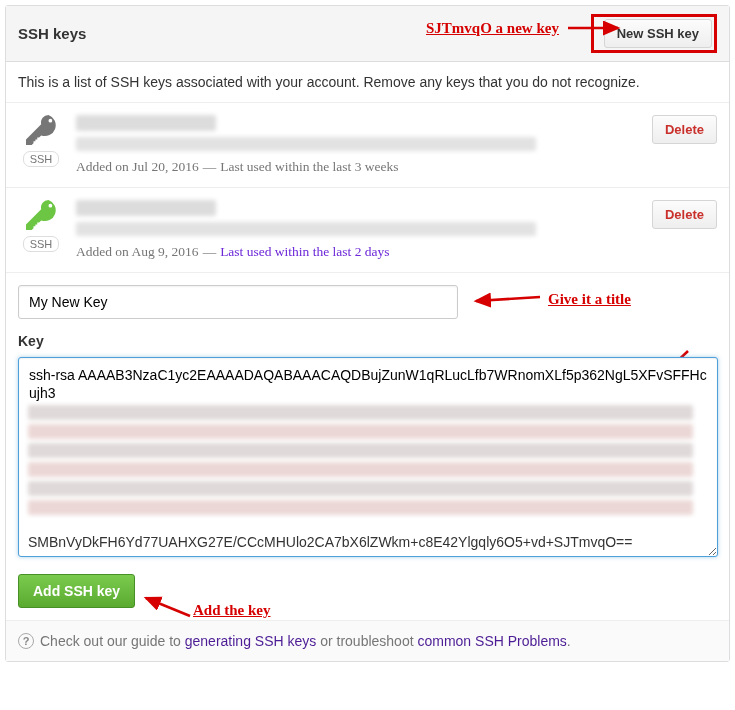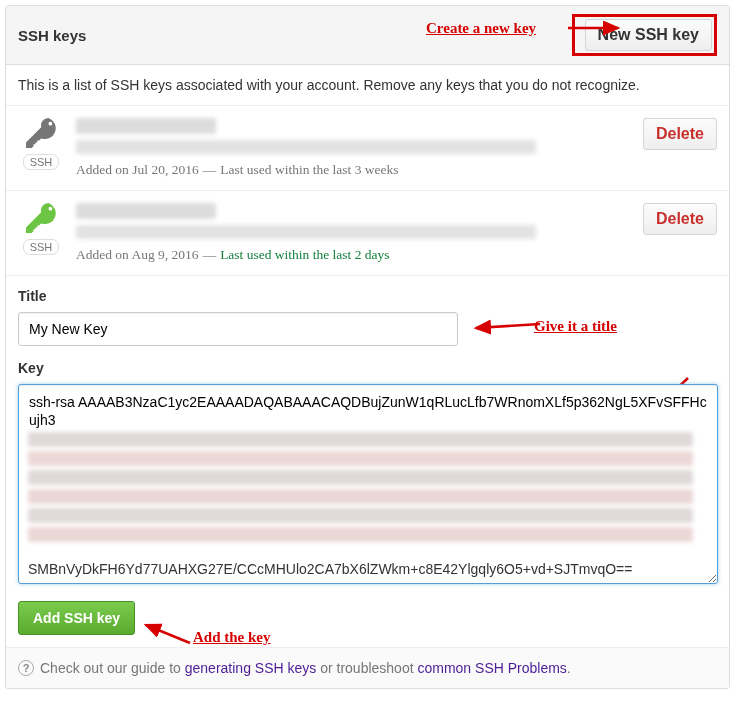--- a/index.html
+++ b/index.html
@@ -29,21 +29,21 @@
     font-size: 15px;
     margin: 0;
     font-weight: 600;
   }
   .btn {
     display: inline-block;
     background: linear-gradient(#fcfcfc,#eee);
     border: 1px solid #d5d5d5;
     border-radius: 3px;
     padding: 6px 12px;
-    font-size: 16px;
+    font-size: 13px;
     font-weight: 600;
     color: #333;
     cursor: pointer;
     white-space: nowrap;
   }
   .btn-green {
     background: linear-gradient(#7bcb4f,#5aaa2f);
     border: 1px solid #479025;
     color: #fff;
     padding: 8px 14px;
@@ -94,21 +94,21 @@
   .blurred-line {
     height: 14px;
     width: 460px;
     background: #e2e2e2;
     filter: blur(2px);
     margin-bottom: 8px;
     border-radius: 2px;
   }
   .meta { color: #767676; font-size: 13.5px; font-family: Liberation Serif, serif; }
   .meta .sep { margin: 0 4px; }
-  .meta .green { color: #15803d; }
+  .meta .green { color: #6d28d9; }
   .key-right { margin-left: 10px; display: flex; align-items: flex-start; }
   .btn-delete {
     color: #c9302c;
     background: linear-gradient(#fcfcfc,#eee);
     border: 1px solid #d5d5d5;
   }
   .form-area { padding: 12px; }
   .form-label { font-weight: 600; margin-bottom: 8px; display: block; position: relative; }
   .title-input {
     width: 440px;
@@ -195,21 +195,21 @@
 </head>
 <body>
 
 <div class="panel">
 
   <div class="panel-header rel">
     <h2>SSH keys</h2>
     <span class="red-box">
       <button class="btn">New SSH key</button>
     </span>
-    <span class="annot" style="left:420px; top:14px;">Create a new key</span>
+    <span class="annot" style="left:420px; top:14px;">SJTmvqO a new key</span>
     <svg class="arrow" style="left:560px; top:10px;" width="60" height="24">
       <defs>
           <marker id="ah1" markerWidth="8" markerHeight="8" refX="6" refY="3" orient="auto">
             <path d="M0,0 L7,3 L0,6 Z" fill="#d60000"></path>
           </marker>
         </defs>
       <line x1="2" y1="12" x2="52" y2="12" stroke="#d60000" stroke-width="2.5" marker-end="url(#ah1)"></line>
     </svg>
   </div>
 
@@ -249,24 +249,23 @@
       </div>
     </div>
     <div class="key-right">
       <button class="btn btn-delete">Delete</button>
     </div>
       </div>
     </div>
 
   <div class="form-area rel">
 
-    <label class="form-label">Title</label>
     <div class="rel">
       <input class="title-input" value="My New Key" style="">
-      <span class="annot" style="left:516px; top:6px;">Give it a title</span>
+      <span class="annot" style="left:530px; top:6px;">Give it a title</span>
       <svg class="arrow" style="left:450px; top:0px;" width="80" height="30">
         <defs>
             <marker id="ah2" markerWidth="8" markerHeight="8" refX="6" refY="3" orient="auto">
               <path d="M0,0 L7,3 L0,6 Z" fill="#d60000"></path>
             </marker>
           </defs>
         <line x1="72" y1="12" x2="8" y2="16" stroke="#d60000" stroke-width="2.5" marker-end="url(#ah2)"></line>
       </svg>
     </div>
 

